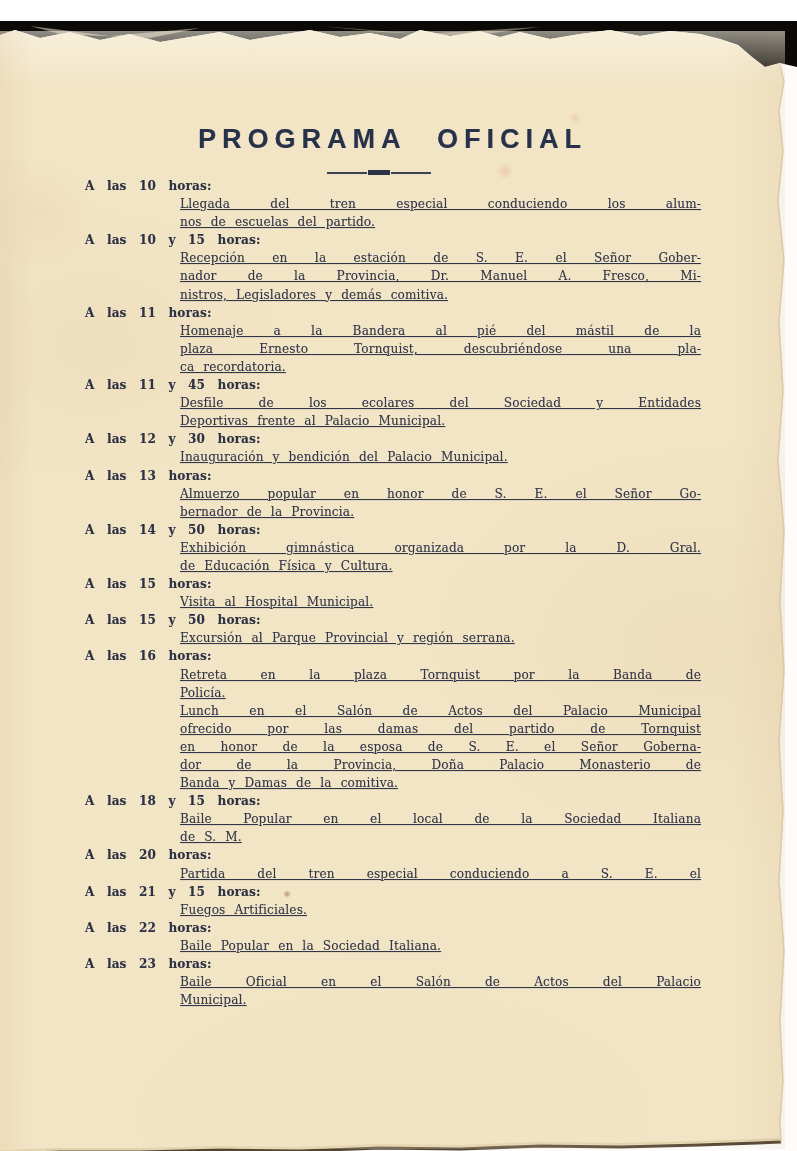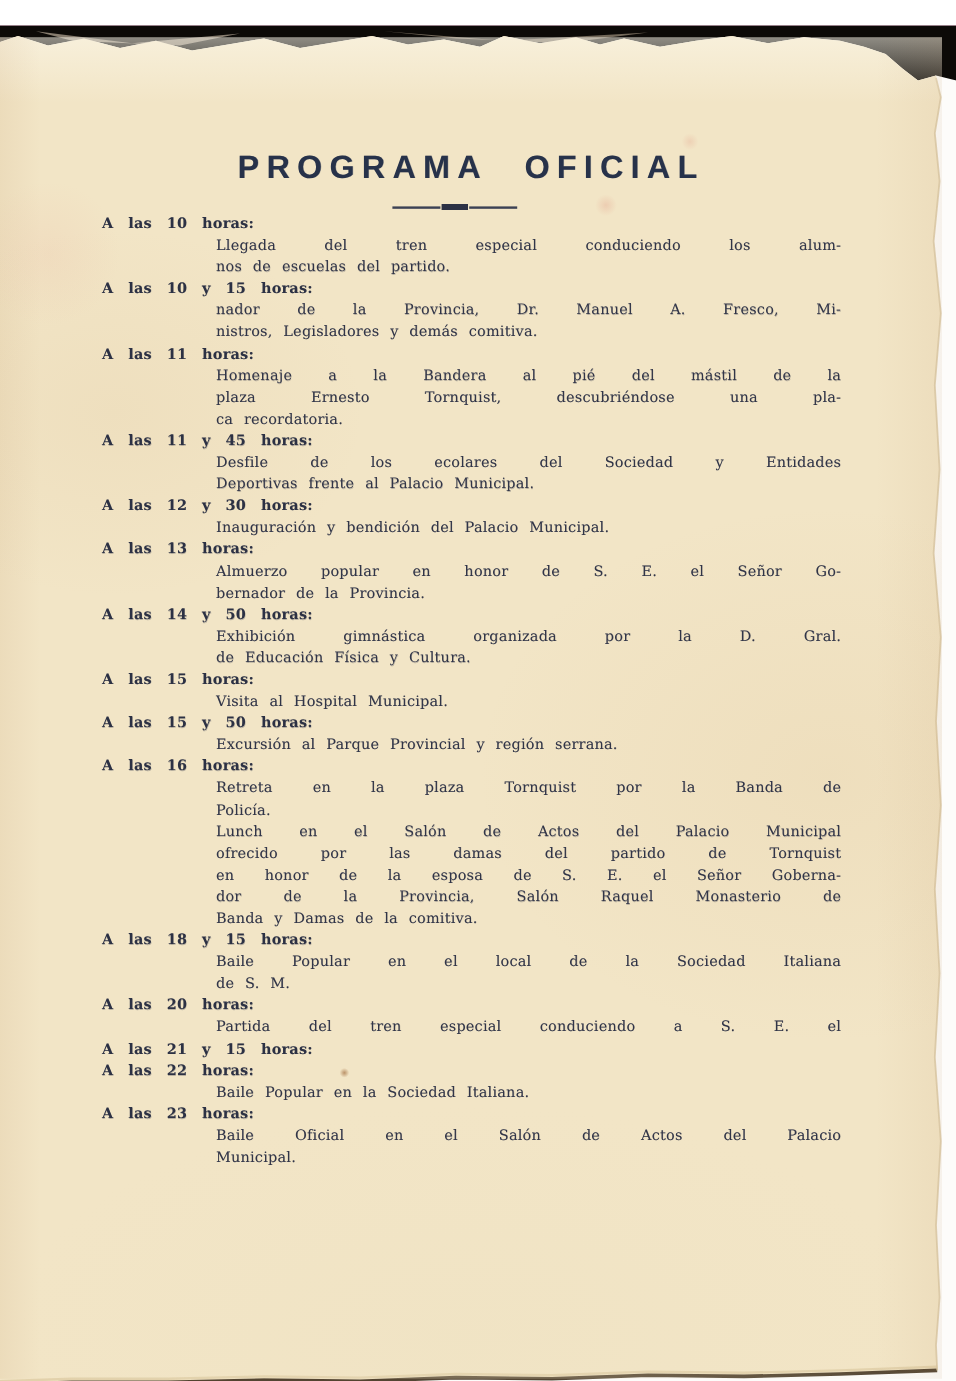--- a/index.html
+++ b/index.html
@@ -24,21 +24,21 @@
     letter-spacing:6px;word-spacing:18px;color:#27324a;
     text-shadow:0.4px 0.4px 0 rgba(39,50,74,0.35);}
   .divider{position:absolute;left:0;top:149px;width:785px;display:flex;justify-content:center;align-items:center;
     transform:translateX(-14px);}
   .divider .dline{width:40px;height:2px;background:#3c4154;}
   .divider .dblock{width:22px;height:5px;background:#2c3144;margin:0 1px;}
   .entries{position:absolute;left:85px;top:156px;width:616px;font-size:12px;line-height:18.1px;
     letter-spacing:0.2px;text-shadow:0.3px 0.3px 0 rgba(49,53,72,0.30);}
   .entry-time{font-weight:bold;word-spacing:8px;color:#2c3144;}
   .entry-desc{margin-left:95px;width:521px;}
-  .line{text-align:justify;text-align-last:justify;word-spacing:2px;}
+  .line{text-align:justify;text-align-last:justify;word-spacing:2px;text-decoration:underline;}
   .line.last{text-align:left;text-align-last:left;word-spacing:5px;}
 </style>
 </head>
 <body>
 
 <div class="scan-root">
 
   <svg class="bg-svg" width="797" height="1151" viewBox="0 0 797 1151">
     <rect x="0" y="0" width="797" height="1151" fill="#fdfcfa"></rect>
     <polygon fill="#0c0a07" points="0,0 797,0 797,46 780,42 765,46 752,36 738,24 720,18 700,13 670,10 640,15 610,9 580,13 550,18 520,11 500,16 480,10 450,15 420,9 400,18 370,12 340,16 310,9 280,14 250,19 220,11 190,16 160,21 130,13 100,19 70,11 40,17 15,9 0,14"></polygon>
@@ -65,20 +65,21 @@
         <div class="entry">
           <div class="entry-time">A las 10 horas:</div>
           <div class="entry-desc">
             <div class="line">Llegada del tren especial conduciendo los alum-</div>
             <div class="line last">nos de escuelas del partido.</div>
           </div>
         </div>
         <div class="entry">
           <div class="entry-time">A las 10 y 15 horas:</div>
           <div class="entry-desc">
+            <div class="line">Recepción en la estación de S. E. el Señor Gober-</div>
             <div class="line">nador de la Provincia, Dr. Manuel A. Fresco, Mi-</div>
             <div class="line last">nistros, Legisladores y demás comitiva.</div>
           </div>
         </div>
         <div class="entry">
           <div class="entry-time">A las 11 horas:</div>
           <div class="entry-desc">
             <div class="line">Homenaje a la Bandera al pié del mástil de la</div>
             <div class="line">plaza Ernesto Tornquist, descubriéndose una pla-</div>
             <div class="line last">ca recordatoria.</div>
@@ -128,39 +129,42 @@
           <div class="entry-desc">
             <div class="line">Retreta en la plaza Tornquist por la Banda de</div>
             <div class="line last">Policía.</div>
           </div>
         </div>
         <div class="entry">
           <div class="entry-desc">
             <div class="line">Lunch en el Salón de Actos del Palacio Municipal</div>
             <div class="line">ofrecido por las damas del partido de Tornquist</div>
             <div class="line">en honor de la esposa de S. E. el Señor Goberna-</div>
-            <div class="line">dor de la Provincia, Salón Raquel Monasterio de</div>
+            <div class="line">dor de la Provincia, Doña Palacio Monasterio de</div>
             <div class="line last">Banda y Damas de la comitiva.</div>
           </div>
         </div>
         <div class="entry">
           <div class="entry-time">A las 18 y 15 horas:</div>
           <div class="entry-desc">
             <div class="line">Baile Popular en el local de la Sociedad Italiana</div>
             <div class="line last">de S. M.</div>
           </div>
         </div>
         <div class="entry">
           <div class="entry-time">A las 20 horas:</div>
           <div class="entry-desc">
             <div class="line">Partida del tren especial conduciendo a S. E. el</div>
           </div>
         </div>
         <div class="entry">
           <div class="entry-time">A las 21 y 15 horas:</div>
+          <div class="entry-desc">
+            <div class="line last">Fuegos Artificiales.</div>
+          </div>
         </div>
         <div class="entry">
           <div class="entry-time">A las 22 horas:</div>
           <div class="entry-desc">
             <div class="line last">Baile Popular en la Sociedad Italiana.</div>
           </div>
         </div>
         <div class="entry">
           <div class="entry-time">A las 23 horas:</div>
           <div class="entry-desc">

